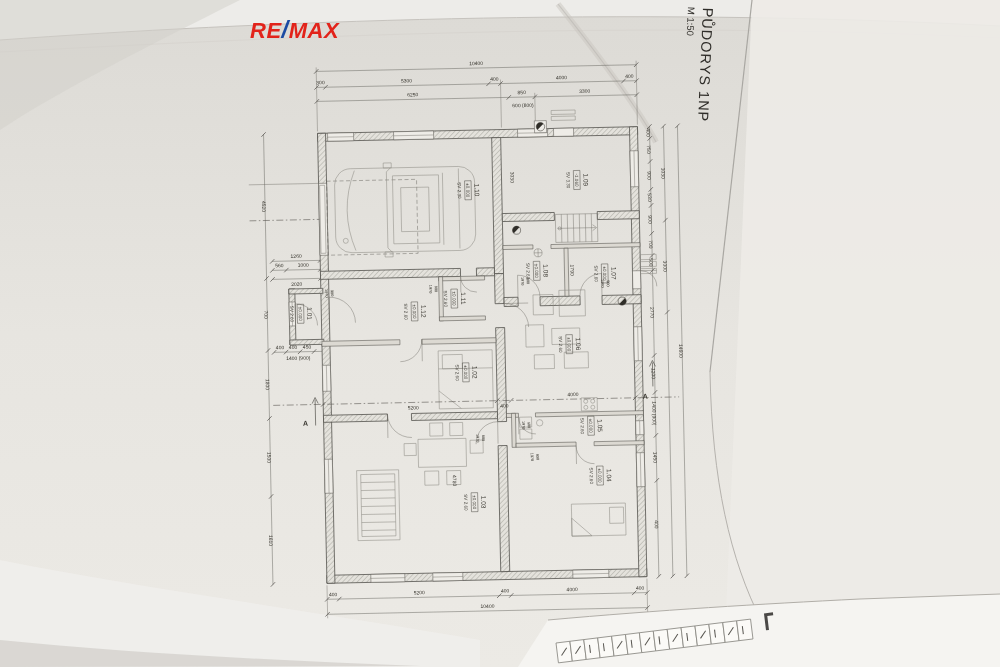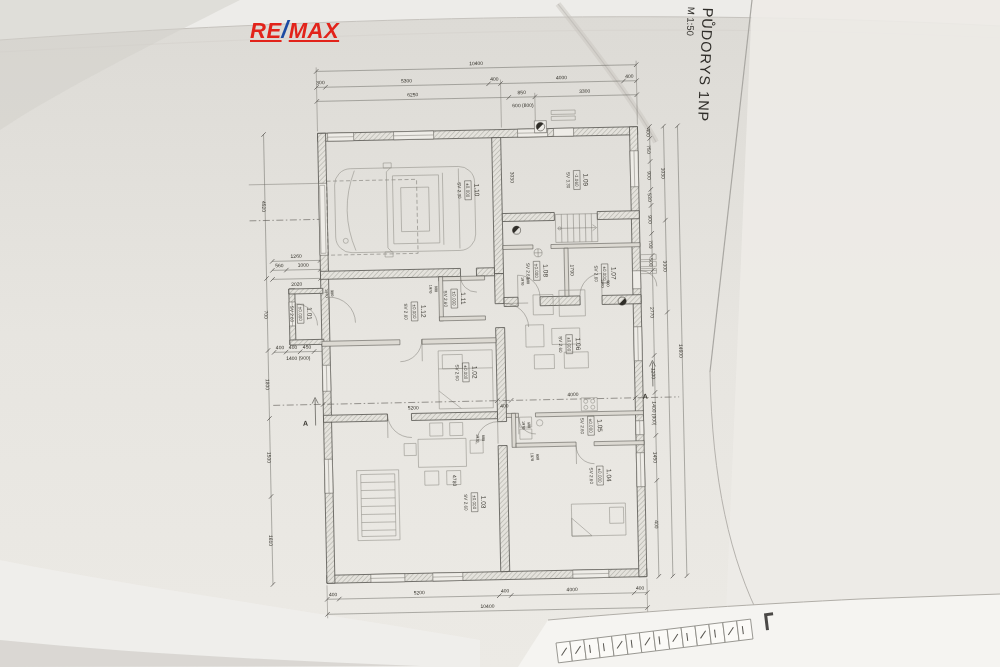--- a/index.html
+++ b/index.html
@@ -1,21 +1,21 @@
 <!DOCTYPE html>
 <html><head>
 <meta charset="utf-8">
 <style>
   html,body{margin:0;padding:0;background:#cfccc7;}
   #stage{position:relative;width:1000px;height:667px;overflow:hidden;
          font-family:"Liberation Sans",sans-serif;}
   #bg{position:absolute;left:0;top:0;}
   #logo{position:absolute;left:250px;top:16px;font-style:italic;font-weight:900;
         font-size:22px;letter-spacing:.5px;white-space:nowrap;}
-  #logo .re,#logo .max{color:#e2231a;text-decoration:underline;}
+  #logo .re,#logo .max{color:#e2231a;}
   #logo .sl{color:#1b4aa2;font-size:24px;}
   #titleblock{position:absolute;left:716px;top:8px;transform:rotate(92.5deg);
               transform-origin:0 0;color:#2f2d29;white-space:nowrap;}
   #titleblock .t1{font-size:14.5px;letter-spacing:1px;}
   #titleblock .t2{font-size:9.5px;margin-top:3px;}
   #plan{position:absolute;left:252px;top:50px;transform:rotate(-1.2deg);}
   
   .w{fill:url(#h);stroke:#55534e;stroke-width:.8}
   .p{fill:#dcd9d2;stroke:#55534e;stroke-width:.55}
   .ln{stroke:#55534e;stroke-width:.7;fill:none}

